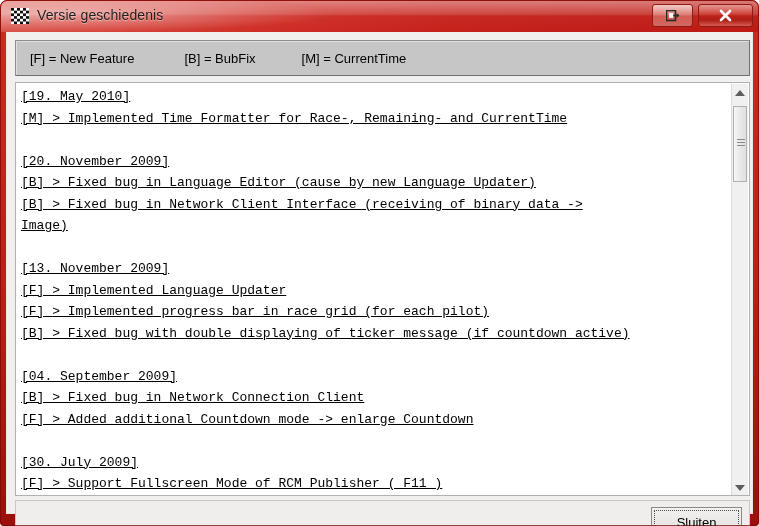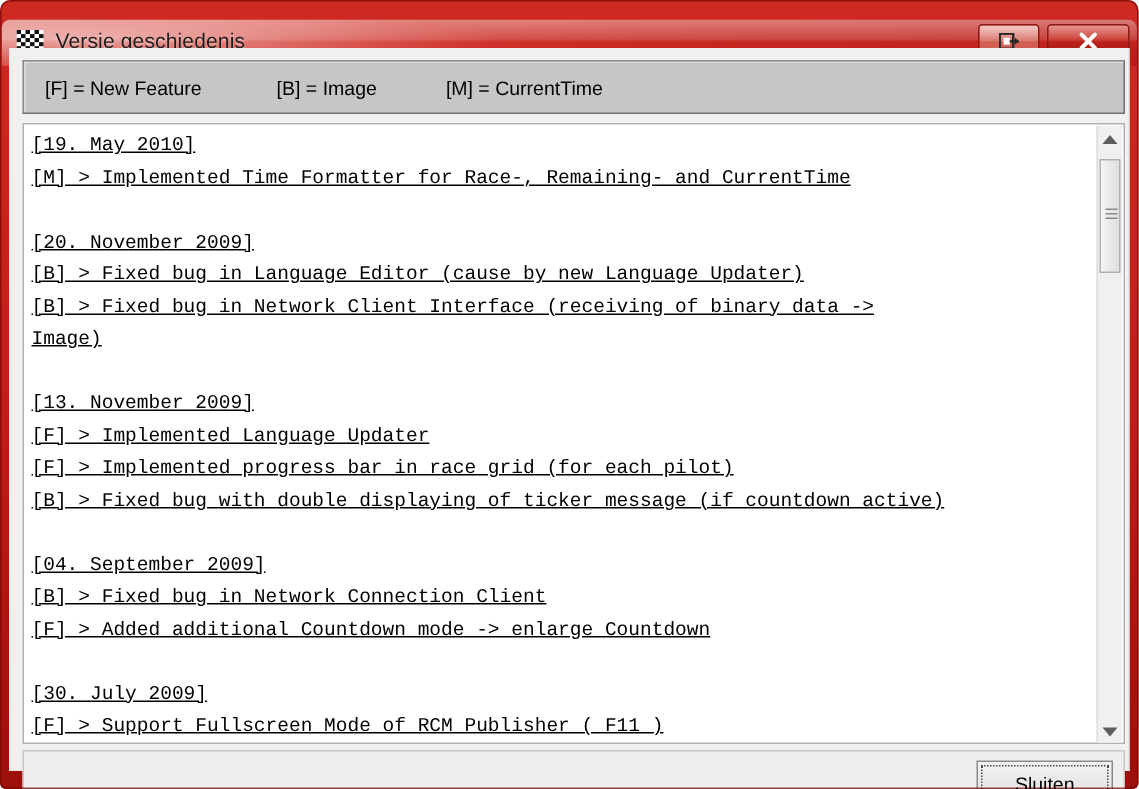--- a/index.html
+++ b/index.html
@@ -41,21 +41,20 @@
     border-radius: 6px 6px 0 0;
     background:
       linear-gradient(to bottom,
         rgba(255,255,255,.42) 0%,
         rgba(255,255,255,.18) 42%,
         rgba(255,255,255,.04) 48%,
         rgba(255,255,255,0) 100%),
       linear-gradient(to right,
         #d84f46 0%, #d5423a 16%, #cf2e26 34%, #c5211a 60%, #bc1a14 100%);
     overflow: hidden;
-    margin-top: 12px;
   }
   #title-glow{
     position:absolute; left:0; top:0; width:330px; height:31px;
     background: radial-gradient(ellipse at 14% 42%, rgba(255,255,255,.48) 0%, rgba(255,255,255,.22) 38%, rgba(255,255,255,0) 72%);
     pointer-events:none;
   }
   #app-icon {
     position: absolute;
     left: 10px; top: 6px;
     width: 19px; height: 19px;
@@ -275,21 +274,21 @@
       </div>
     </div>
   </div>
 
   <div id="client">
 
     <div id="legend">
       <div id="legend-inner">
         <span class="legend-item">[F] = New Feature</span>
         <span class="legend-gap-a"></span>
-        <span class="legend-item">[B] = Image</span>
+        <span class="legend-item">[B] = BubFix</span>
         <span class="legend-gap-b"></span>
         <span class="legend-item">[M] = CurrentTime</span>
       </div>
     </div>
 
     <div id="textbox">
       <div id="textcontent"><div class="ln">[19. May 2010]</div><div class="ln">[M] &gt; Implemented Time Formatter for Race-, Remaining- and CurrentTime</div><div class="ln"></div><div class="ln">[20. November 2009]</div><div class="ln">[B] &gt; Fixed bug in Language Editor (cause by new Language Updater)</div><div class="ln">[B] &gt; Fixed bug in Network Client Interface (receiving of binary data -&gt;</div><div class="ln">Image)</div><div class="ln"></div><div class="ln">[13. November 2009]</div><div class="ln">[F] &gt; Implemented Language Updater</div><div class="ln">[F] &gt; Implemented progress bar in race grid (for each pilot)</div><div class="ln">[B] &gt; Fixed bug with double displaying of ticker message (if countdown active)</div><div class="ln"></div><div class="ln">[04. September 2009]</div><div class="ln">[B] &gt; Fixed bug in Network Connection Client</div><div class="ln">[F] &gt; Added additional Countdown mode -&gt; enlarge Countdown</div><div class="ln"></div><div class="ln">[30. July 2009]</div><div class="ln">[F] &gt; Support Fullscreen Mode of RCM Publisher ( F11 )</div><div class="ln">[F] &gt; Implemented configuration to activate/deactivate fullscreen Countdown</div></div>
 
       <div id="vscroll">
         <div class="sb-arrow" id="sb-up">

